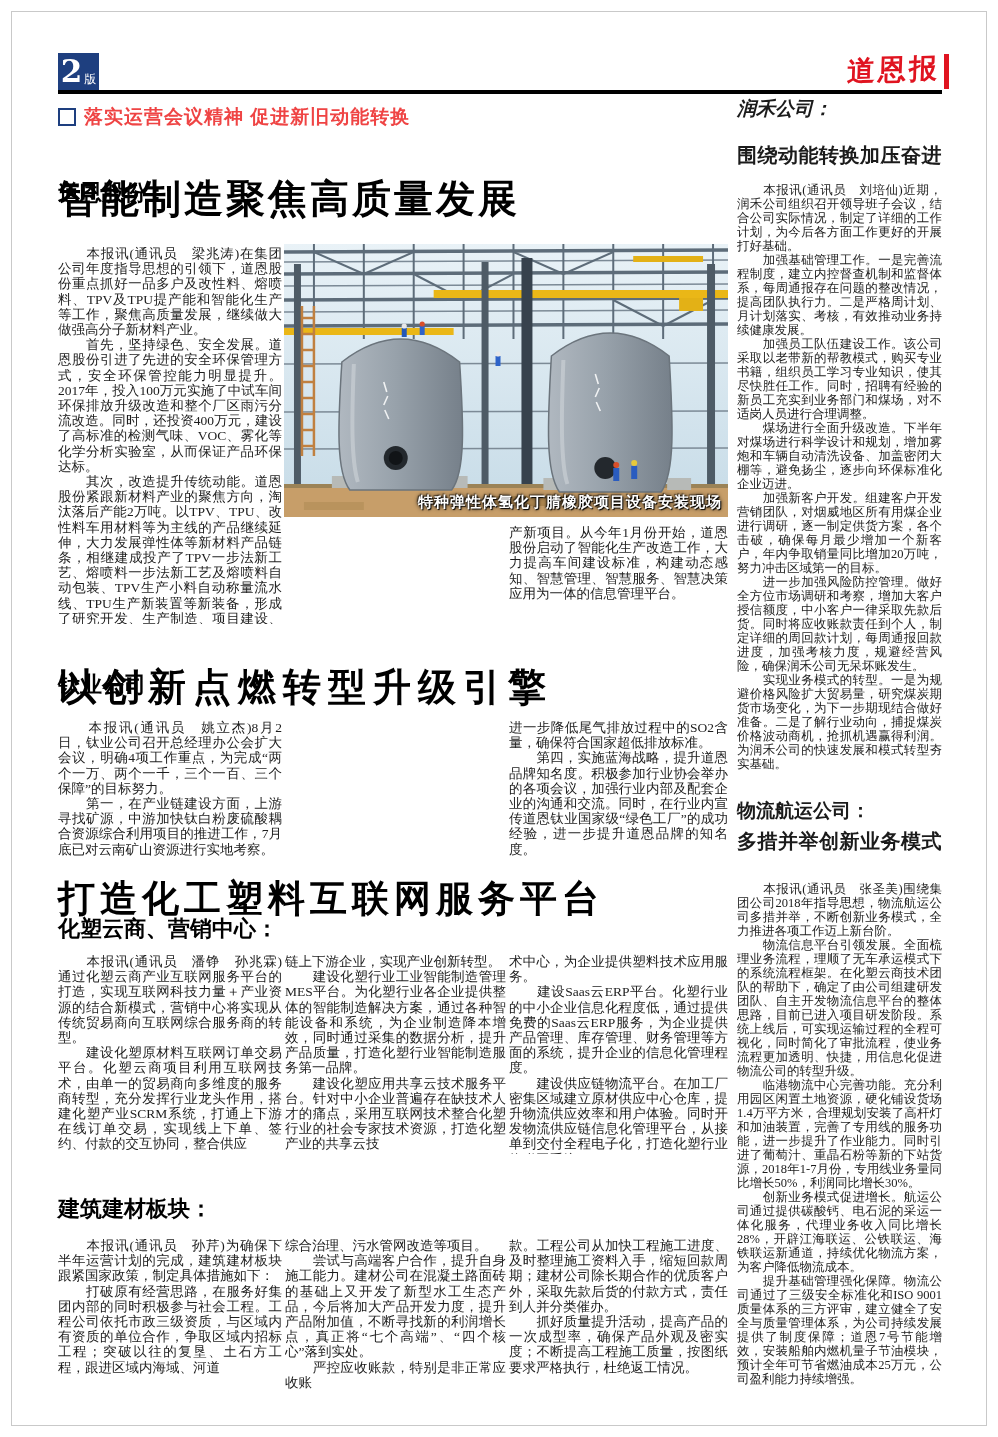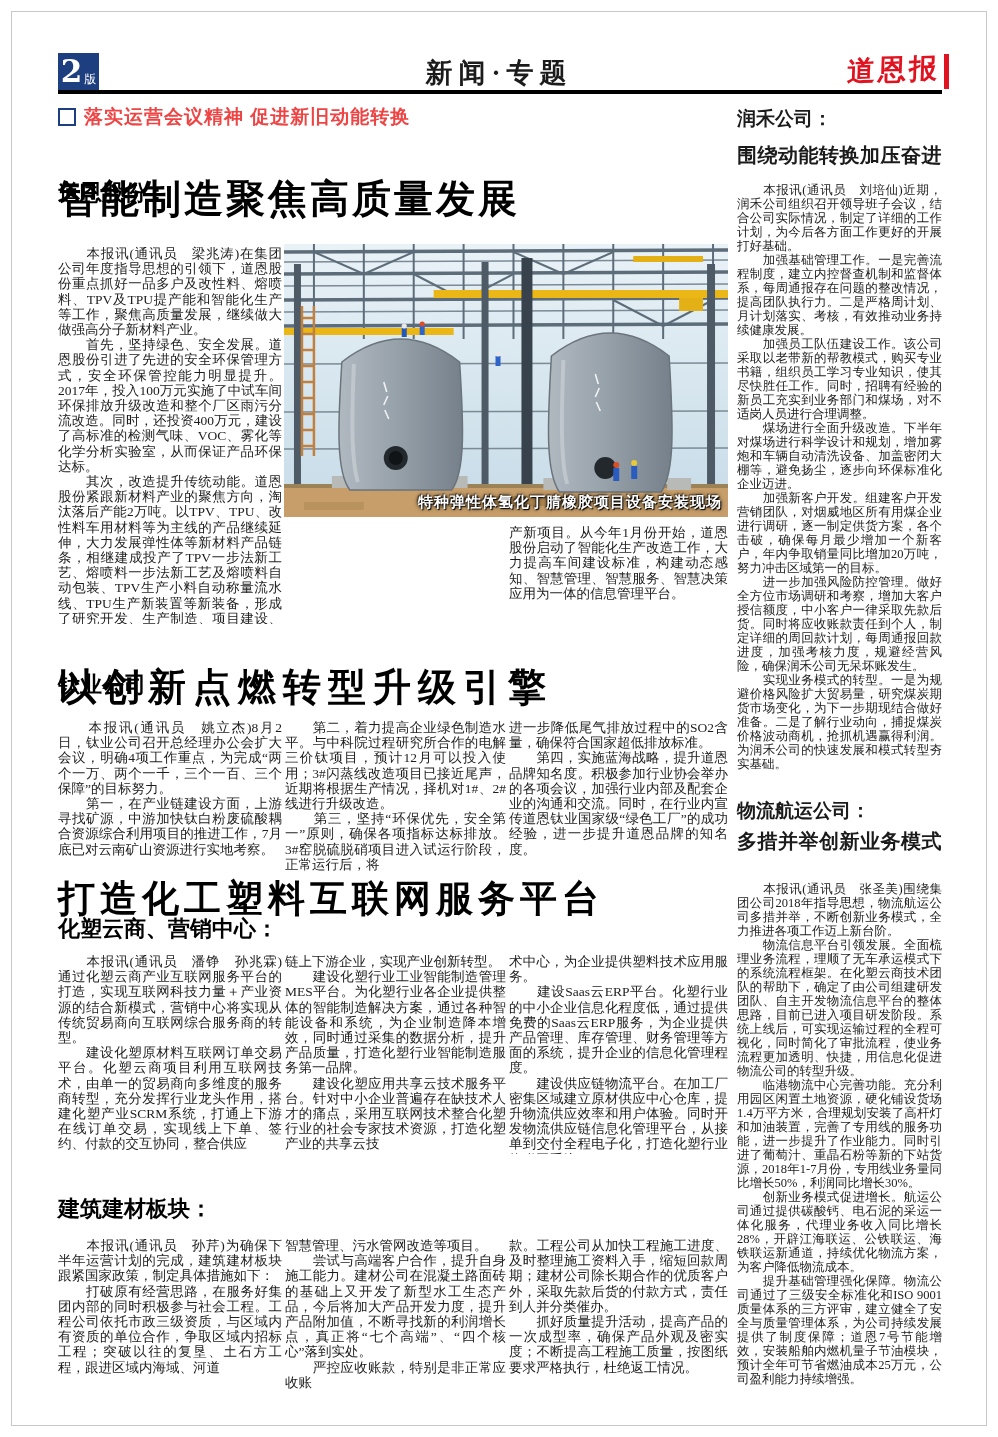--- a/index.html
+++ b/index.html
@@ -43,21 +43,20 @@
 </head>
 <body>
 
 <div class="page">
   <div class="frame"></div>
 
   <div class="edition">
     <span class="num">2</span>
     <span class="suf">版</span>
   </div>
-  <div class="section-title">新闻·专题</div>
   <div class="masthead">道恩报</div>
   <div class="masthead-bar"></div>
   <div class="header-rule"></div>
 
   <div class="kicker">
     <span class="kicker-square"></span>
     <span class="kicker-text">落实运营会议精神  促进新旧动能转换</span>
   </div>
 
   <div class="sec-label" style="left:58px;top:138px;">道恩股份：</div>
@@ -179,46 +178,44 @@
     </svg>
     <div class="photo-caption">特种弹性体氢化丁腈橡胶项目设备安装现场</div>
   </div>
 
   <div class="bodytext" style="left:509px;top:525px;width:219px;height:99px;">产新项目。从今年1月份开始，道恩股份启动了智能化生产改造工作，大力提高车间建设标准，构建动态感知、智慧管理、智慧服务、智慧决策应用为一体的信息管理平台。</div>
 
   <div class="sec-label" style="left:58px;top:630px;">钛业公司：</div>
   <div class="sec-headline" style="left:58px;top:662px;font-size:38px;letter-spacing:7px;">以创新点燃转型升级引擎</div>
   <div class="bodytext" style="left:58px;top:720px;width:224px;height:152px;">　　本报讯(通讯员　姚立杰)8月2日，钛业公司召开总经理办公会扩大会议，明确4项工作重点，为完成“两个一万、两个一千，三个一百、三个保障”的目标努力。
 　　第一，在产业链建设方面，上游寻找矿源，中游加快钛白粉废硫酸耦合资源综合利用项目的推进工作，7月底已对云南矿山资源进行实地考察。</div>
-  <div class="bodytext" style="left:285px;top:720px;width:221px;height:152px;">　　第二，着力提高企业绿色制造水平。与中科院过程研究所合作的电解三价钛项目，预计12月可以投入使用；3#闪蒸线改造项目已接近尾声，近期将根据生产情况，择机对1#、2#线进行升级改造。
-　　第三，坚持“环保优先，安全第一”原则，确保各项指标达标排放。3#窑脱硫脱硝项目进入试运行阶段，正常运行后，将</div>
   <div class="bodytext" style="left:509px;top:720px;width:219px;height:152px;">进一步降低尾气排放过程中的SO2含量，确保符合国家超低排放标准。
 　　第四，实施蓝海战略，提升道恩品牌知名度。积极参加行业协会举办的各项会议，加强行业内部及配套企业的沟通和交流。同时，在行业内宣传道恩钛业国家级“绿色工厂”的成功经验，进一步提升道恩品牌的知名度。</div>
 
   <div class="sec-label" style="left:58px;top:874px;">化塑云商、营销中心：</div>
   <div class="sec-headline" style="left:58px;top:874px;font-size:37px;letter-spacing:5px;">打造化工塑料互联网服务平台</div>
   <div class="bodytext" style="left:58px;top:954px;width:224px;height:200px;">　　本报讯(通讯员　潘铮　孙兆霖)通过化塑云商产业互联网服务平台的打造，实现互联网科技力量＋产业资源的结合新模式，营销中心将实现从传统贸易商向互联网综合服务商的转型。
 　　建设化塑原材料互联网订单交易平台。化塑云商项目利用互联网技术，由单一的贸易商向多维度的服务商转型，充分发挥行业龙头作用，搭建化塑产业SCRM系统，打通上下游在线订单交易，实现线上下单、签约、付款的交互协同，整合供应</div>
   <div class="bodytext" style="left:285px;top:954px;width:221px;height:200px;">链上下游企业，实现产业创新转型。
 　　建设化塑行业工业智能制造管理MES平台。为化塑行业各企业提供整体的智能制造解决方案，通过各种智能设备和系统，为企业制造降本增效，同时通过采集的数据分析，提升产品质量，打造化塑行业智能制造服务第一品牌。
 　　建设化塑应用共享云技术服务平台。针对中小企业普遍存在缺技术人才的痛点，采用互联网技术整合化塑行业的社会专家技术资源，打造化塑产业的共享云技</div>
   <div class="bodytext" style="left:509px;top:954px;width:219px;height:200px;">术中心，为企业提供塑料技术应用服务。
 　　建设Saas云ERP平台。化塑行业的中小企业信息化程度低，通过提供免费的Saas云ERP服务，为企业提供产品管理、库存管理、财务管理等方面的系统，提升企业的信息化管理程度。
 　　建设供应链物流平台。在加工厂密集区域建立原材供应中心仓库，提升物流供应效率和用户体验。同时开发物流供应链信息化管理平台，从接单到交付全程电子化，打造化塑行业物联网系统。</div>
 
   <div class="sec-label" style="left:58px;top:1154px;">建筑建材板块：</div>
   <div class="bodytext" style="left:58px;top:1238px;width:224px;height:184px;font-family:Liberation Serif, serif;">　　本报讯(通讯员　孙芹)为确保下半年运营计划的完成，建筑建材板块跟紧国家政策，制定具体措施如下：
 　　打破原有经营思路，在服务好集团内部的同时积极参与社会工程。工程公司依托市政三级资质，与区域内有资质的单位合作，争取区域内招标工程；突破以往的复垦、土石方工程，跟进区域内海域、河道</div>
-  <div class="bodytext" style="left:285px;top:1238px;width:221px;height:184px;">智慧管理、污水管网改造等项目。
+  <div class="bodytext" style="left:285px;top:1238px;width:221px;height:184px;">综合治理、污水管网改造等项目。
 　　尝试与高端客户合作，提升自身施工能力。建材公司在混凝土路面砖的基础上又开发了新型水工生态产品，今后将加大产品开发力度，提升产品附加值，不断寻找新的利润增长点，真正将“七个高端”、“四个核心”落到实处。
 　　严控应收账款，特别是非正常应收账</div>
   <div class="bodytext" style="left:509px;top:1238px;width:219px;height:184px;">款。工程公司从加快工程施工进度、及时整理施工资料入手，缩短回款周期；建材公司除长期合作的优质客户外，采取先款后货的付款方式，责任到人并分类催办。
 　　抓好质量提升活动，提高产品的一次成型率，确保产品外观及密实度；不断提高工程施工质量，按图纸要求严格执行，杜绝返工情况。</div>
 
-  <div class="rail-label" style="top:106px;">润禾公司：</div>
+  <div class="rail-label" style="top:96px;font-style:italic;">润禾公司：</div>
   <div class="rail-title" style="top:142px;">围绕动能转换加压奋进</div>
   <div class="railtext" style="left:737px;top:183px;width:205px;height:610px;">　　本报讯(通讯员　刘培仙)近期，润禾公司组织召开领导班子会议，结合公司实际情况，制定了详细的工作计划，为今后各方面工作更好的开展打好基础。
 　　加强基础管理工作。一是完善流程制度，建立内控督查机制和监督体系，每周通报存在问题的整改情况，提高团队执行力。二是严格周计划、月计划落实、考核，有效推动业务持续健康发展。
 　　加强员工队伍建设工作。该公司采取以老带新的帮教模式，购买专业书籍，组织员工学习专业知识，使其尽快胜任工作。同时，招聘有经验的新员工充实到业务部门和煤场，对不适岗人员进行合理调整。
 　　煤场进行全面升级改造。下半年对煤场进行科学设计和规划，增加雾炮和车辆自动清洗设备、加盖密闭大棚等，避免扬尘，逐步向环保标准化企业迈进。
 　　加强新客户开发。组建客户开发营销团队，对烟威地区所有用煤企业进行调研，逐一制定供货方案，各个击破，确保每月最少增加一个新客户，年内争取销量同比增加20万吨，努力冲击区域第一的目标。
 　　进一步加强风险防控管理。做好全方位市场调研和考察，增加大客户授信额度，中小客户一律采取先款后货。同时将应收账款责任到个人，制定详细的周回款计划，每周通报回款进度，加强考核力度，规避经营风险，确保润禾公司无呆坏账发生。
 　　实现业务模式的转型。一是为规避价格风险扩大贸易量，研究煤炭期货市场变化，为下一步期现结合做好准备。二是了解行业动向，捕捉煤炭价格波动商机，抢抓机遇赢得利润。为润禾公司的快速发展和模式转型夯实基础。</div>
 
   <div class="rail-label" style="top:798px;">物流航运公司：</div>

